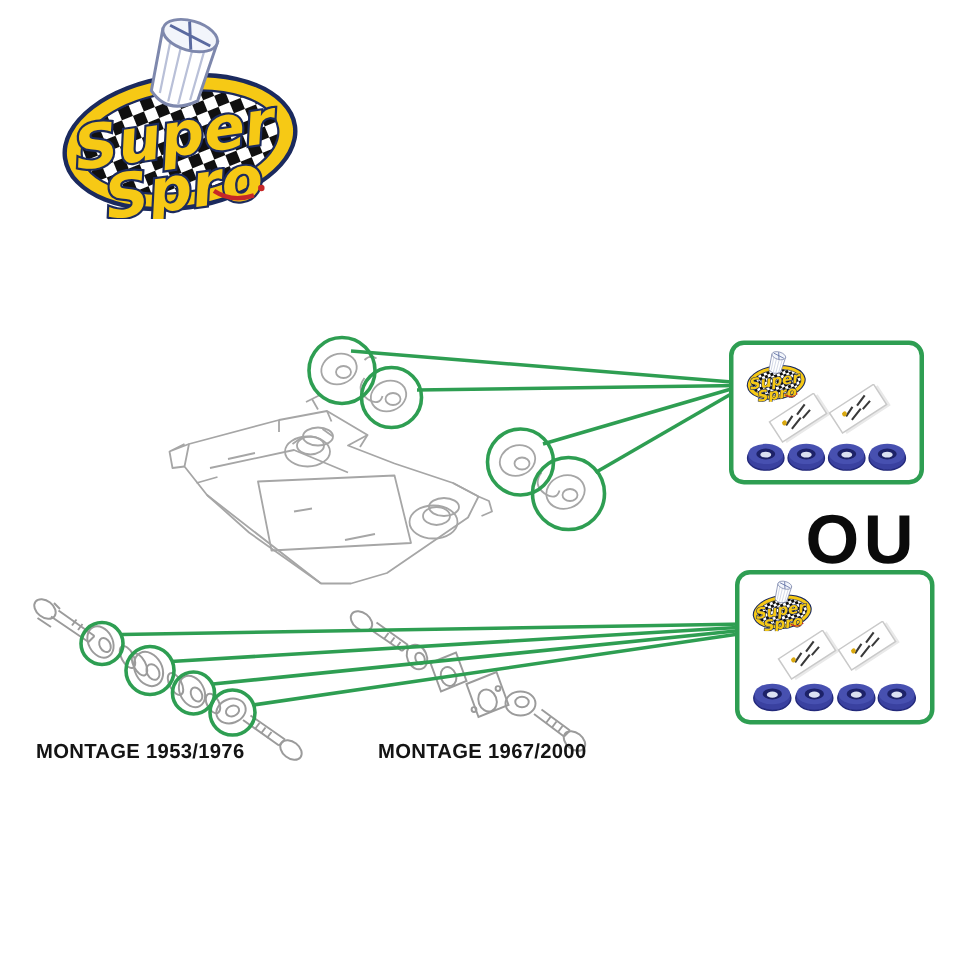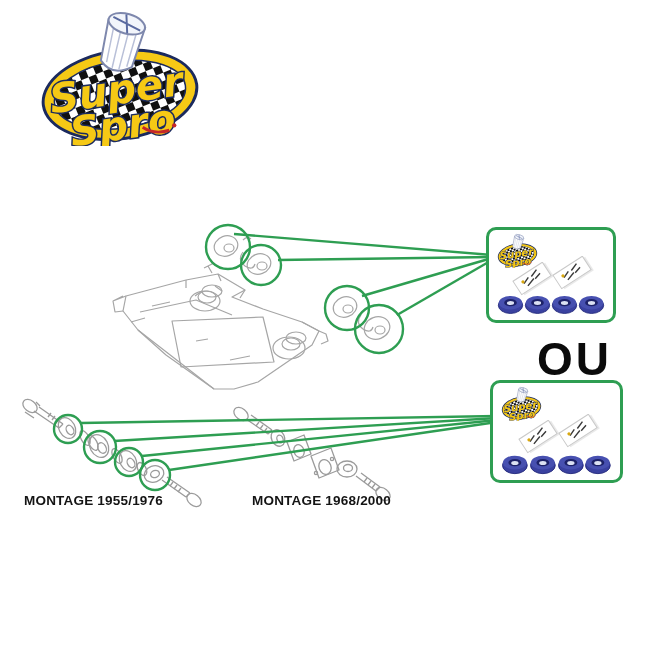--- a/index.html
+++ b/index.html
@@ -226,16 +226,16 @@
         </svg>
       <svg class="bushing" viewBox="0 0 30 24">
           <use href="#blue-bushing"></use>
         </svg>
       <svg class="bushing" viewBox="0 0 30 24">
           <use href="#blue-bushing"></use>
         </svg>
     </div>
   </div>
 
-  <div class="caption" id="caption-left">MONTAGE 1955/1976</div>
-  <div class="caption" id="caption-right">MONTAGE 1968/2000</div>
+  <div class="caption" id="caption-left">MONTAGE 1953/1976</div>
+  <div class="caption" id="caption-right">MONTAGE 1967/2000</div>
 
 </div>
 
 </body></html>

